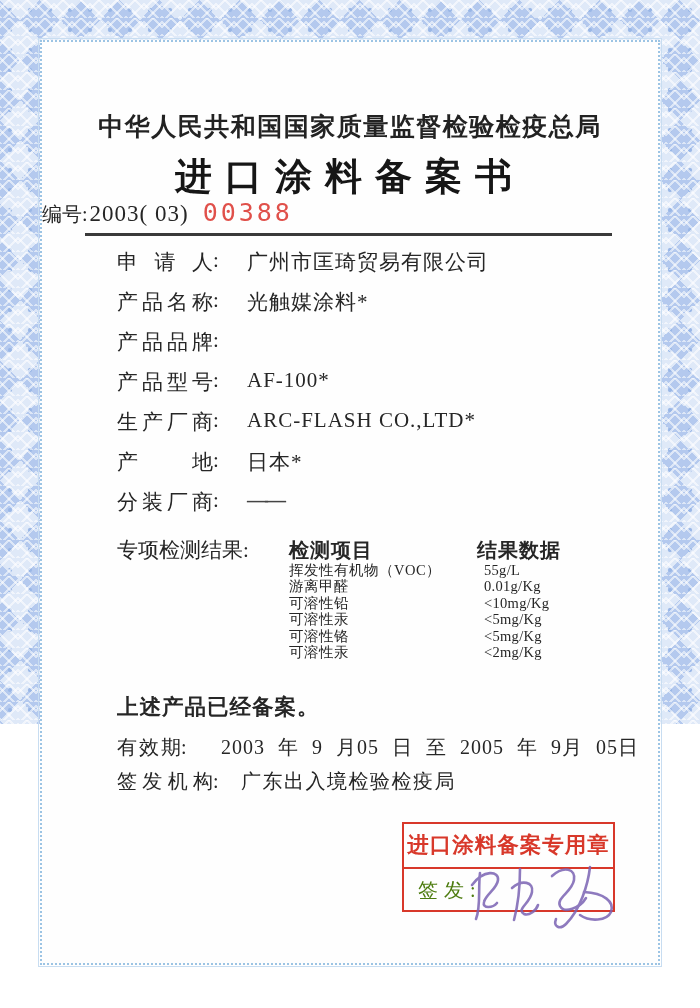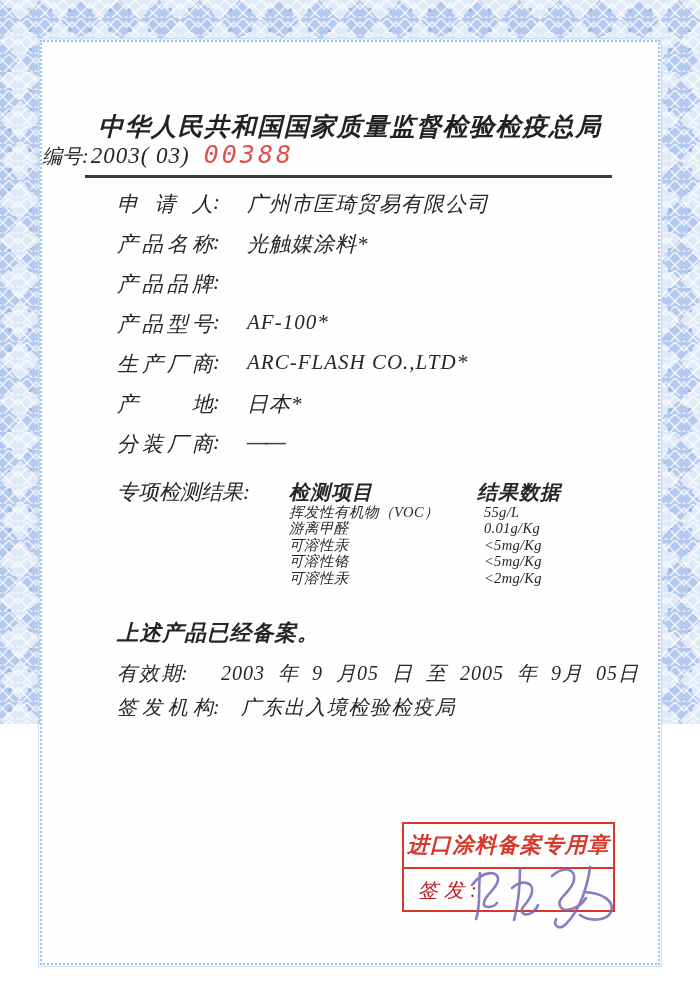--- a/index.html
+++ b/index.html
@@ -12,21 +12,20 @@
   
   .page{
     position:relative;width:700px;height:724px;
     background-color:#d7e3f6;
     background-image:
       repeating-linear-gradient(45deg, rgba(255,255,255,.55) 0 2px, rgba(255,255,255,0) 2px 9px),
       repeating-linear-gradient(-45deg, rgba(255,255,255,.55) 0 2px, rgba(255,255,255,0) 2px 9px),
       radial-gradient(circle, #9ab7e6 1.5px, rgba(255,255,255,0) 2.6px),
       repeating-conic-gradient(from 45deg, #b4c9ee 0% 25%, #dfe9f8 25% 50%);
     background-size:18px 18px,18px 18px,20px 20px,40px 40px;
-    font-style:italic;
   }
   .sheet{
     position:absolute;left:40px;top:40px;width:620px;height:925px;
     background:#fefefe;
     border:2px dotted #9cc4e4;
     outline:1px solid #c8ddf1;
     outline-offset:1px;
     box-sizing:border-box;
   }
   .authority{
@@ -80,31 +79,32 @@
   }
   .stamp-title{
     height:43px;line-height:43px;text-align:center;
     border-bottom:2.5px solid #d8382a;
     color:#d8382a;font-size:21.5px;font-weight:700;letter-spacing:1px;
     white-space:nowrap;
   }
   .stamp-sign{position:relative;height:42px;}
   .sign-label{
     position:absolute;left:14px;top:8px;
-    color:#b91c1c;font-size:20px;letter-spacing:6px;
+    color:#4d7c0f;font-size:20px;letter-spacing:6px;
   }
   .signature{position:absolute;left:64px;top:-12px;overflow:visible;}
 </style>
 </head>
 <body>
 
 <div class="page">
   <div class="sheet">
 
     <div class="authority">中华人民共和国国家质量监督检验检疫总局</div>
+    <div class="doc-title">进口涂料备案书</div>
 
     <div class="serial-row">
       <span class="serial-label">编号</span><span class="serial-label">:</span><span class="serial-prefix">2003( 03)</span>
       <span class="serial-number">00388</span>
     </div>
 
     <div class="rule"></div>
 
     <div class="fields">
       <div class="frow">
@@ -149,20 +149,24 @@
         <span class="th1">检测项目</span>
         <span class="th2">结果数据</span>
       </div>
       <div class="trow">
         <span class="titem">挥发性有机物（VOC）</span>
         <span class="tresult">55g/L</span>
       </div>
       <div class="trow">
         <span class="titem">游离甲醛</span>
         <span class="tresult">0.01g/Kg</span>
+      </div>
+      <div class="trow">
+        <span class="titem">可溶性铅</span>
+        <span class="tresult">&lt;10mg/Kg</span>
       </div>
       <div class="trow">
         <span class="titem">可溶性汞</span>
         <span class="tresult">&lt;5mg/Kg</span>
       </div>
       <div class="trow">
         <span class="titem">可溶性铬</span>
         <span class="tresult">&lt;5mg/Kg</span>
       </div>
       <div class="trow">

